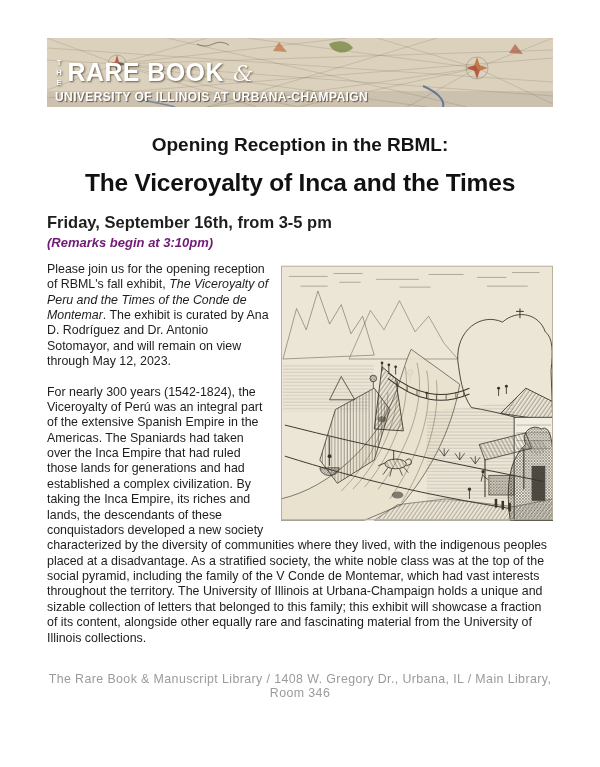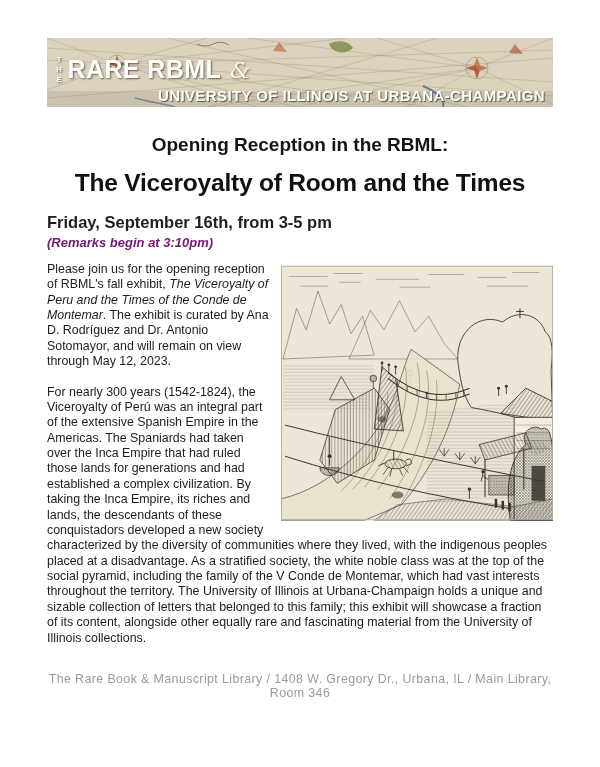--- a/index.html
+++ b/index.html
@@ -25,22 +25,22 @@
     color:var(--banner-text);font-weight:bold;font-size:25px;letter-spacing:.4px;
     text-shadow:1px 1px 2px rgba(70,58,38,.75);
   }
   .the-vertical{
     writing-mode:vertical-rl;text-orientation:upright;
     font-size:7.5px;letter-spacing:1px;font-weight:bold;align-self:center;
     margin-right:-4px;line-height:1;
   }
   .amp{font-family:"DejaVu Serif",serif;font-style:italic;font-weight:normal;font-size:23px;opacity:.95;}
   .banner-subtitle{
-    text-align:right;color:var(--banner-text);font-weight:bold;
-    font-size:15px;letter-spacing:.4px;margin-top:2px;
+    text-align:left;color:var(--banner-text);font-weight:bold;
+    font-size:12px;letter-spacing:.4px;margin-top:2px;
     text-shadow:1px 1px 1px rgba(70,58,38,.8);
   }
 
   
   .kicker{text-align:center;font-size:19px;font-weight:bold;margin:27px 0 0;color:#151515;}
   .main-title{
     text-align:center;font-size:24.5px;font-weight:bold;line-height:1.18;
     letter-spacing:-.2px;margin:13px 0 0;color:#111;
   }
   .date-line{text-align:left;font-size:16.5px;font-weight:bold;margin:15px 0 0;}
@@ -99,30 +99,30 @@
       <path d="M282 6 c9 -5 20 -3 24 4 c-7 7 -20 6 -24 -4 Z" fill="#72843f" opacity="0.75"></path>
       <path class="soft" d="M150 6 q8 4 16 0 q8 -4 16 1" stroke="#a64a2f" opacity="0.6"></path>
       <path d="M376 48 C390 54 398 62 396 69" stroke="#44628c" stroke-width="2" fill="none" opacity="0.75"></path>
       <path d="M88 60 C102 64 118 66 128 69" stroke="#44628c" stroke-width="1.6" fill="none" opacity="0.6"></path>
       <polygon points="232,4 240,14 226,13" fill="#c1703f" opacity="0.7"></polygon>
       <polygon points="468,6 476,16 462,15" fill="#a64a2f" opacity="0.6"></polygon>
     </svg>
     <div class="banner-text">
       <div class="title-row">
         <span class="the-vertical">THE</span>
-        <span>RARE RBML</span>
+        <span>RARE BOOK</span>
         <span class="amp">&amp;</span>
       </div>
       <div class="banner-subtitle">UNIVERSITY OF ILLINOIS AT URBANA-CHAMPAIGN</div>
     </div>
   </div>
 
   <div class="kicker">Opening Reception in the RBML:</div>
   <div class="main-title">
-    <div>The Viceroyalty of Room and the Times</div>
+    <div>The Viceroyalty of Inca and the Times</div>
   </div>
   <div class="date-line">Friday, September 16th, from 3-5 pm</div>
   <div class="remarks">(Remarks begin at 3:10pm)</div>
 
   <div class="body-text">
 
     <svg class="engraving" viewBox="0 0 280 262" role="img" aria-label="Historic engraving of an Andean gorge with a rope suspension bridge, a river rapids crossing by rope, mountains, and a house">
       <defs>
         <pattern id="pv" width="3.2" height="3.2" patternUnits="userSpaceOnUse">
           <line class="pat-ink" x1="1" y1="0" x2="1" y2="3.2"></line>

